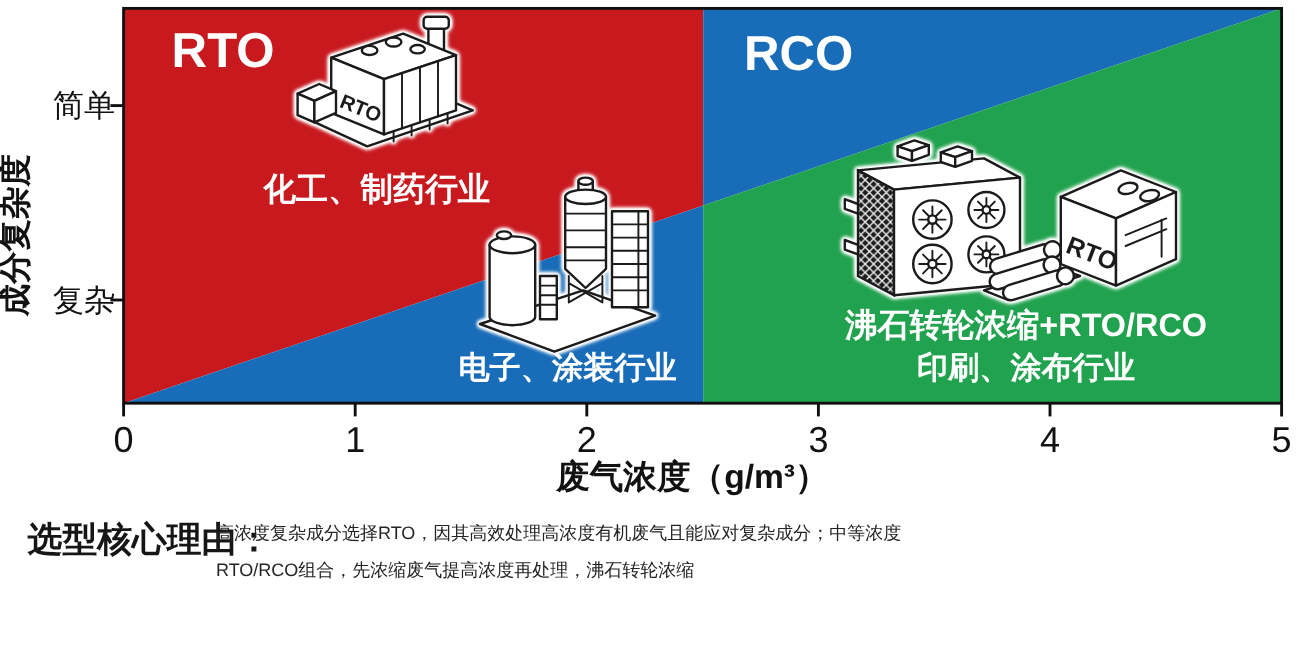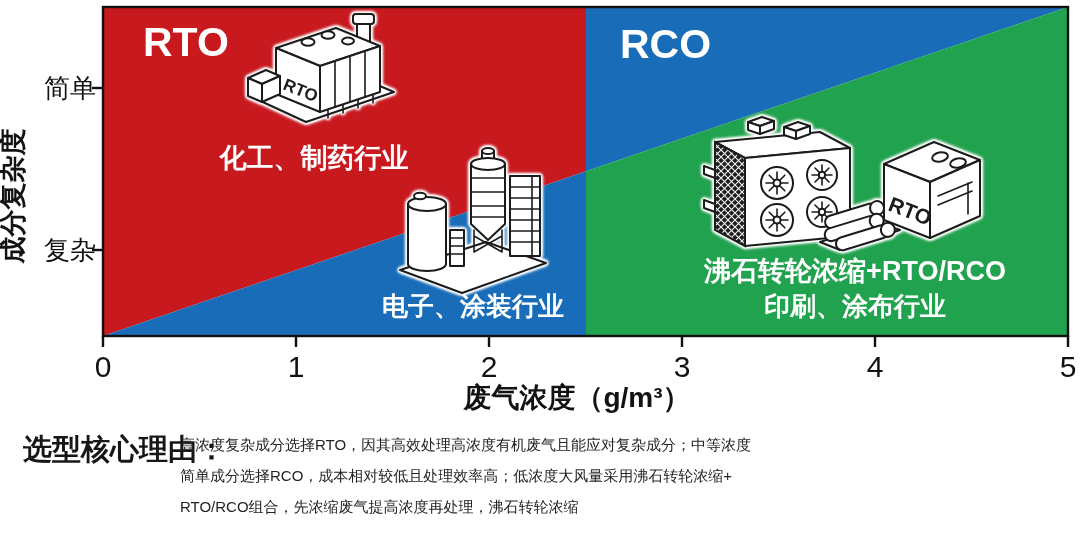--- a/index.html
+++ b/index.html
@@ -175,18 +175,17 @@
         <path class="dt" d="M60,62 L94,48 M60,71 L94,57 M90,49 L90,80"></path>
         <text x="9" y="76" transform="rotate(21 9 76)" font-size="21" font-weight="bold" fill="#1b1b1b">RTO</text>
       </g>
     </g>
   </svg>
 
   <div class="reason">
     <span class="reason-label">选型核心理由：</span>
     <div class="reason-lines">
       <div>高浓度复杂成分选择RTO，因其高效处理高浓度有机废气且能应对复杂成分；中等浓度</div>
-      <div>简单成分选择RCO，成本相对较低且处理效率高；低浓度大风量采用沸石转轮浓缩+</div>
       <div>RTO/RCO组合，先浓缩废气提高浓度再处理，沸石转轮浓缩</div>
     </div>
   </div>
 
 </div>
 
 </body></html>

